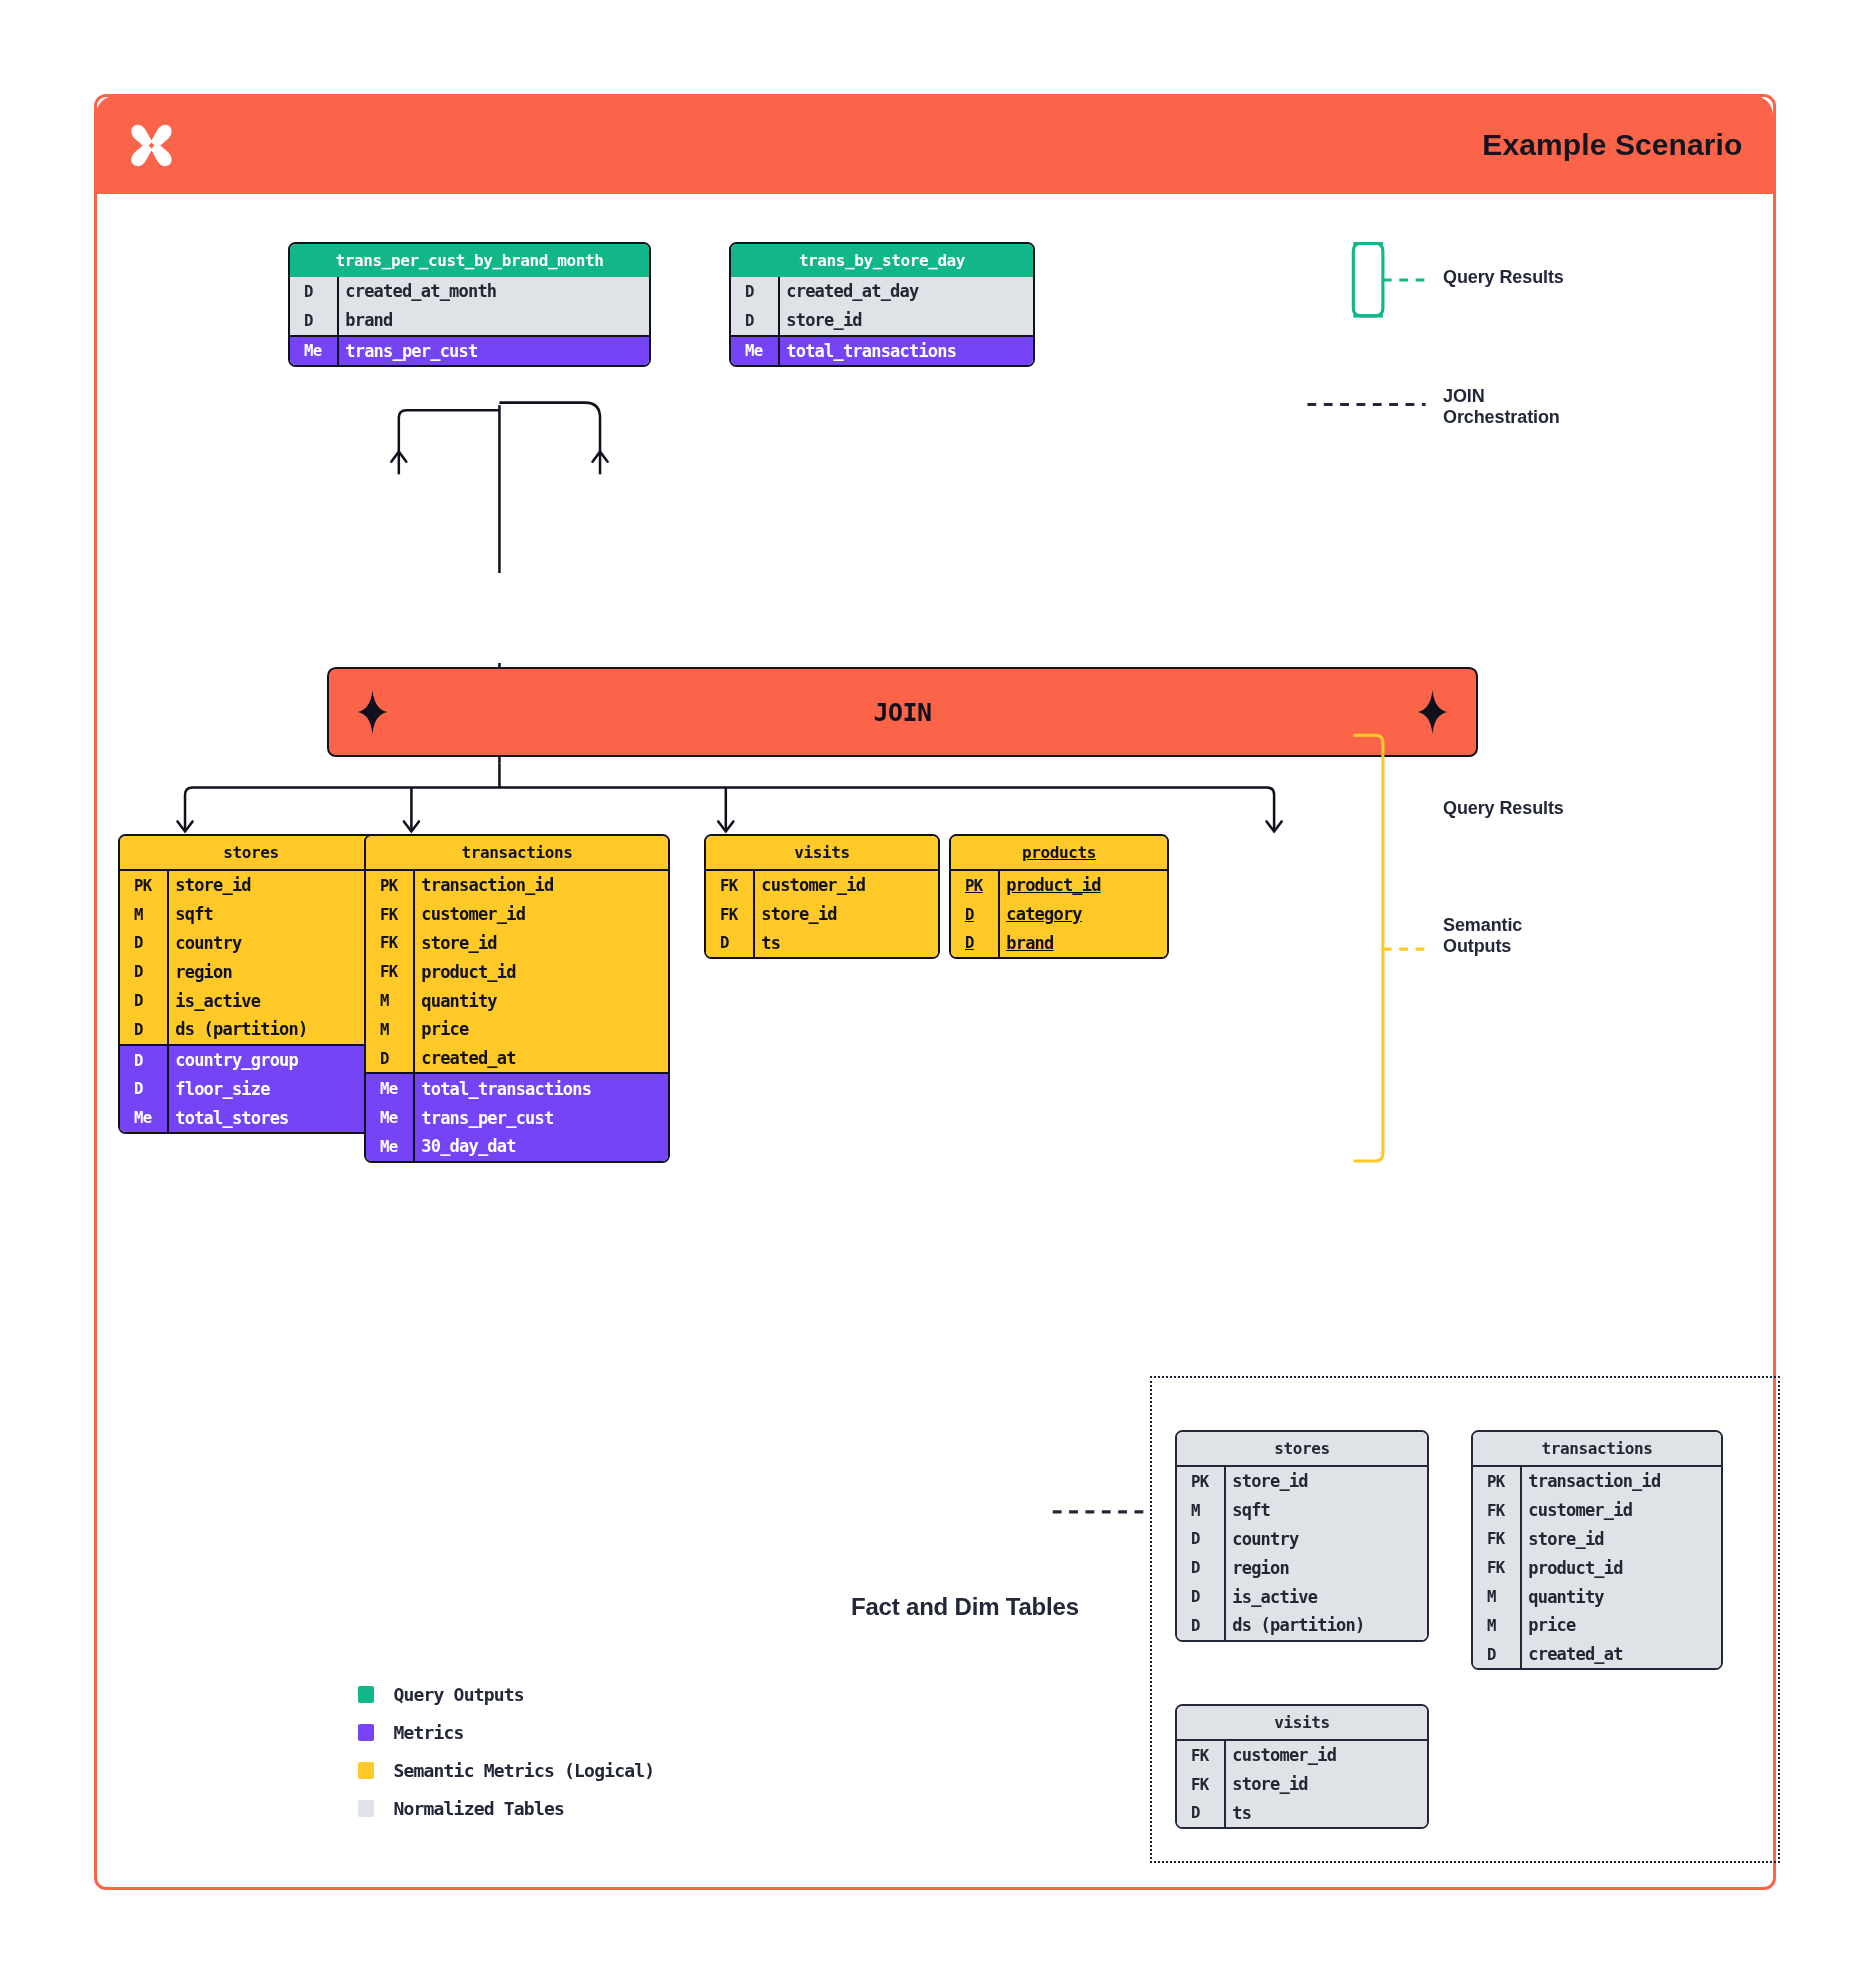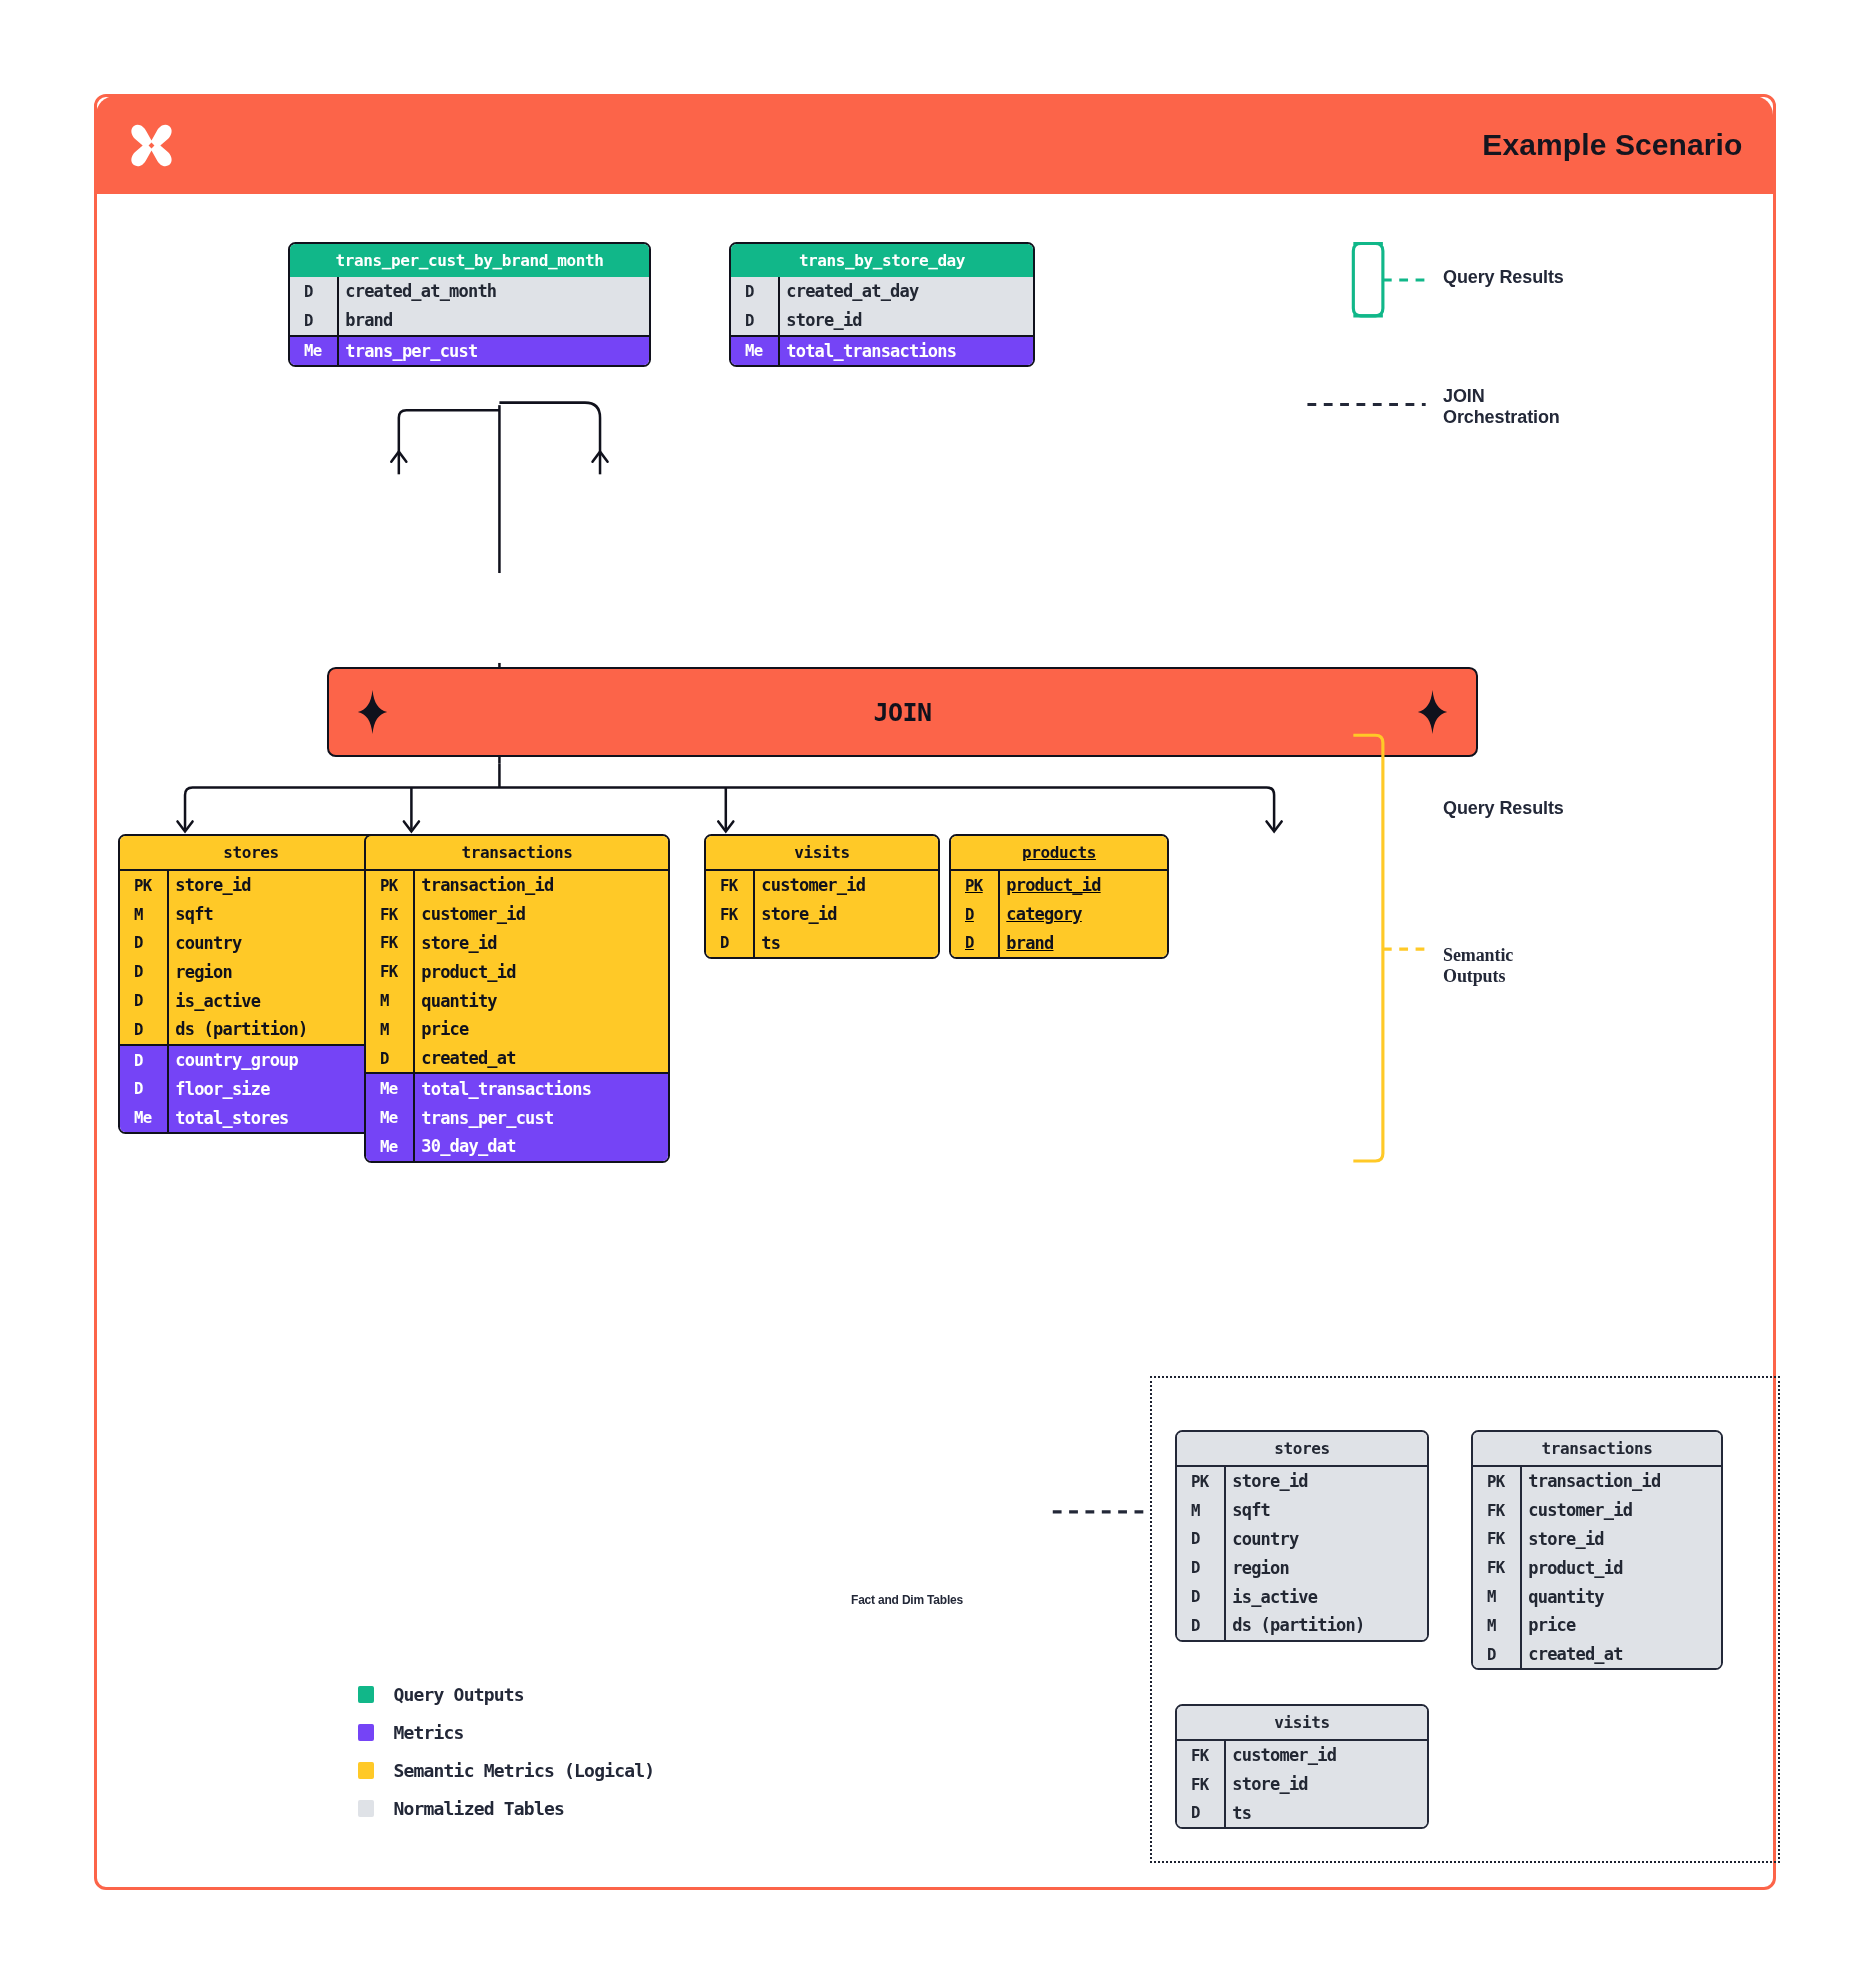--- a/index.html
+++ b/index.html
@@ -115,21 +115,21 @@
   }
 
   .dashbox {
     position: absolute;
     left: 1053px; top: 1279px;
     width: 630px; height: 487px;
     border: 2.5px dotted #1d2231;
   }
   .fact-label {
     position: absolute; left: 754px; top: 1496px;
-    font-size: 12px; font-weight: 700; color: #232838;
+    font-size: 24px; font-weight: 700; color: #232838;
     letter-spacing: -0.2px;
   }
   svg.layer { position: absolute; left:0; top:0; pointer-events:none; }
 </style>
 </head>
 <body>
 
 <div class="card">
 
   <div class="card-header">
@@ -381,21 +381,21 @@
 
   <div class="annot-label" style="left:1346px; top:170px;">
     <span>Query Results</span>
   </div>
 
   <div class="annot-label" style="left:1346px; top:289px;">
     <div>JOIN</div>
     <div>Orchestration</div>
   </div>
 
-  <div class="annot-label" style="left:1346px; top:848px;font-family:Liberation Serif, serif;">
+  <div class="annot-label" style="left:1346px; top:818px;">
     <div>Semantic</div>
     <div>Outputs</div>
   </div>
 
   <div class="dashbox"></div>
 
   <div class="fact-label">Fact and Dim Tables</div>
 
   <div class="tbl th-gray" style="left:1078px; top:1333px; width:254px;">
     <div class="tbox" style="border-color:#232838;">

